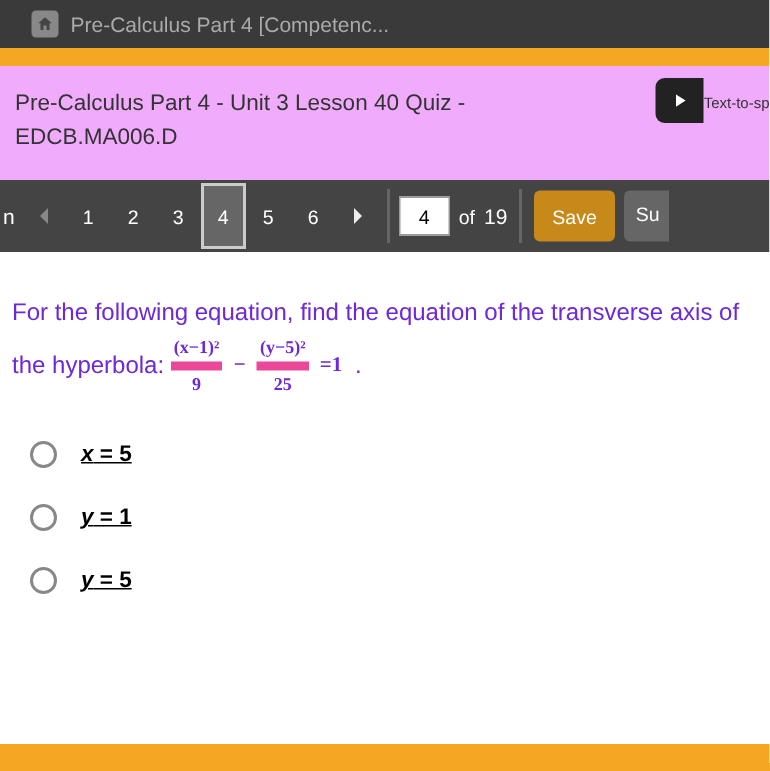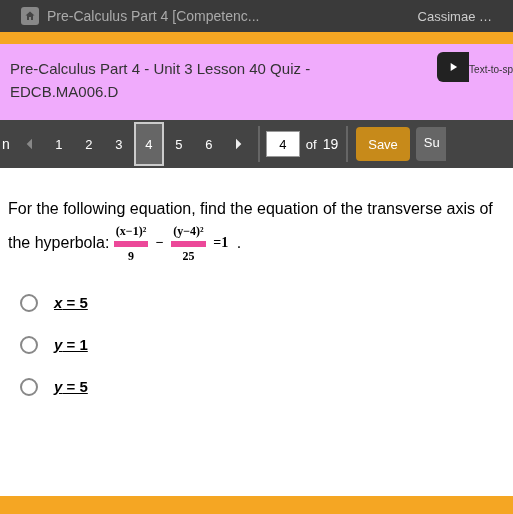--- a/index.html
+++ b/index.html
@@ -29,21 +29,21 @@
   .nav-num { width: 30px; height: 48px; display: flex; align-items: center; justify-content: center; cursor: pointer; font-size: 13px; }
   .nav-num.active { background: #666; border: 2px solid #ccc; height: 44px; margin: 2px 0; }
   .nav-sep { width: 2px; height: 36px; background: #666; margin: 0 6px; }
   .nav-page-input { width: 34px; height: 26px; text-align: center; font-size: 13px; border: 1px solid #999; }
   .nav-of { margin: 0 6px; font-size: 13px; }
   .nav-sep2 { width: 2px; height: 36px; background: #666; margin: 0 8px; }
   .nav-save { background: #c78a1a; color: #fff; border: none; height: 34px; padding: 0 12px; font-size: 13px; border-radius: 4px; cursor: pointer; margin-right: 6px; }
   .nav-submit { background: #666; color: #fff; border: none; height: 34px; padding: 0 6px 3px 8px; font-size: 13px; border-radius: 4px 0 0 4px; cursor: pointer; }
   
   .content { padding: 28px 10px 20px 8px; background: #fff; min-height: 260px; }
-  .question { font-size: 16px; line-height: 1.6; color: #000000; }
+  .question { font-size: 16px; line-height: 1.6; color: #6d28d9; }
   .eq { display: inline-block; vertical-align: middle; font-family: 'Times New Roman', serif; font-size: 14px; }
   .eq .frac { display: inline-block; text-align: center; vertical-align: middle; font-size: 12px; }
   .eq .frac .num { display: block; border-bottom: 6px solid #ec4899; padding: 0 2px; font-weight: bold; }
   .eq .frac .den { display: block; padding: 0 2px; font-weight: bold; }
   .eq .op { margin: 0 4px; font-weight: bold; }
   
   .options { margin-top: 28px; padding-left: 12px; text-decoration: underline; }
   .option { display: flex; align-items: center; margin-bottom: 24px; cursor: pointer; }
   .option .radio { width: 18px; height: 18px; border: 2px solid #888; border-radius: 50%; margin-right: 16px; flex-shrink: 0; }
   .option .label { font-size: 15px; font-style: italic; font-weight: bold; }
@@ -54,21 +54,20 @@
 </head>
 <body>
 
 <div class="titlebar">
   <div class="home">
     <svg viewBox="0 0 24 24">
         <path d="M12 3l9 8h-3v9h-4v-6h-4v6H6v-9H3z"></path>
       </svg>
   </div>
   <div class="title">Pre-Calculus Part 4 [Competenc...</div>
-  <div class="user">Cassimae …</div>
 </div>
 
 <div class="orange-bar"></div>
 
 <div class="header">
   <div class="course-title">
     <div>Pre-Calculus Part 4 - Unit 3 Lesson 40 Quiz -</div>
     <div class="line2">EDCB.MA006.D</div>
   </div>
   <div class="tts">
@@ -114,21 +113,21 @@
   <div class="question">
     <span>For the following equation, find the equation of the transverse axis of</span><br>
     <span>the hyperbola:</span>
     <span class="eq">
       <span class="frac">
         <span class="num">(x−1)²</span>
         <span class="den">9</span>
       </span>
       <span class="op">−</span>
       <span class="frac">
-        <span class="num">(y−4)²</span>
+        <span class="num">(y−5)²</span>
         <span class="den">25</span>
       </span>
       <span class="op">=1</span>
     </span>
     <span>.</span>
   </div>
 
   <div class="options">
     <div class="option">
       <div class="radio"></div>

